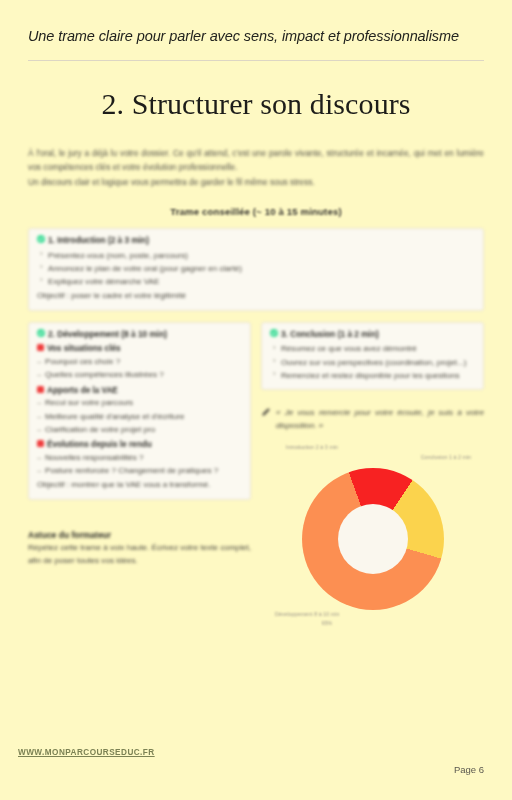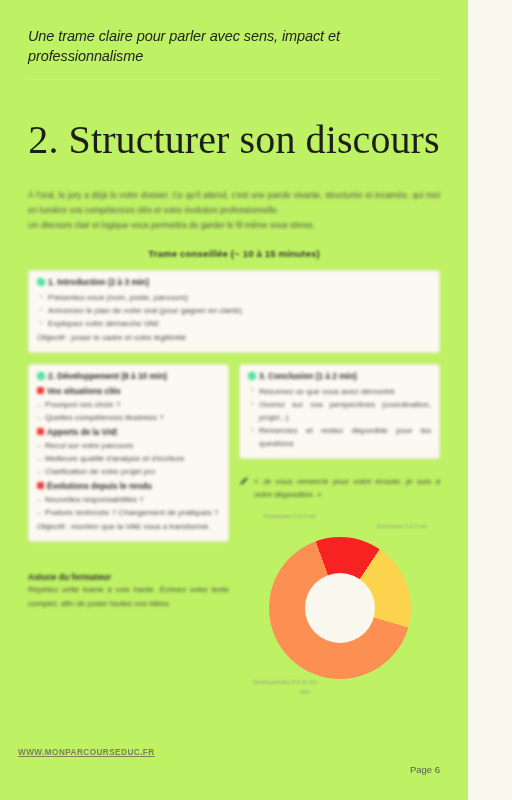--- a/index.html
+++ b/index.html
@@ -13,48 +13,48 @@
 
   body {
     background: #faf7ee;
     font-family: "Liberation Sans", sans-serif;
     color: #2b2b28;
     position: relative;
   }
 
   .page {
     position: relative;
-    width: 468px;
+    width: 512px;
     height: 800px;
     padding: 0 28px;
-    background: #bef264;
+    background: #fef9c3;
   }
 
   
   .kicker {
     padding-top: 27px;
     font-style: italic;
     font-size: 14.5px;
     line-height: 1.35;
     color: #22231f;
     letter-spacing: -0.1px;
     max-width: 440px;
   }
 
   .rule {
     margin-top: 13px;
     height: 1px;
     background: #ddd6c4;
   }
 
   .doc-title {
-    margin-top: 36px;
+    margin-top: 26px;
     text-align: center;
     font-family: "Liberation Serif", serif;
-    font-size: 40px;
+    font-size: 30px;
     font-weight: 400;
     letter-spacing: 0.1px;
     color: #1d1d1a;
   }
 
   
   .blurred {
     filter: blur(1.45px);
     -webkit-filter: blur(1.45px);
   }

